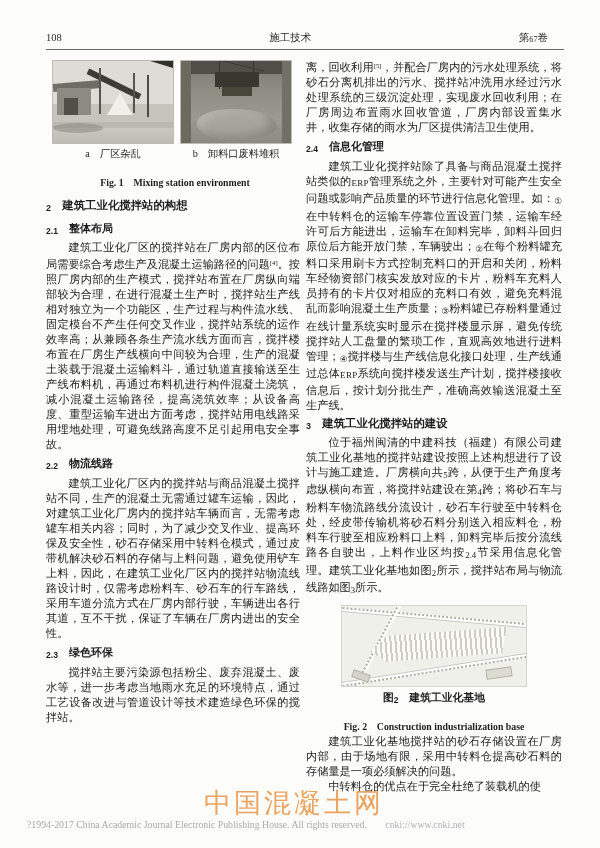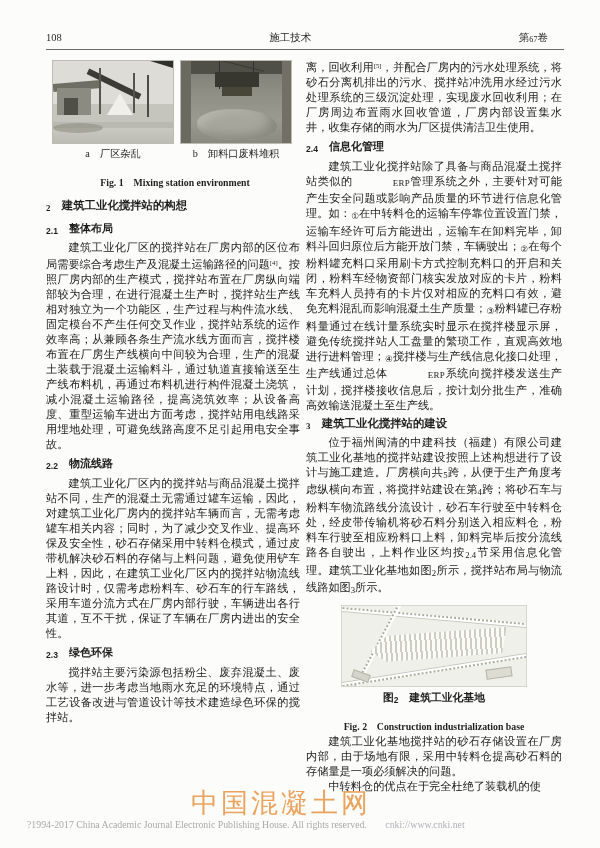--- a/index.html
+++ b/index.html
@@ -17,27 +17,27 @@
     font-size:10.5px; color:#2a2a2a; }
   .header-rule { position:absolute; top:49px; left:46px; right:36px;
     border-top:1px solid #6b6b6b; }
   
   .col { position:absolute; top:58px; }
   .col-left  { left:46px;  width:254px; }
   .col-right { left:306px; width:256px; }
   p.body { font-size:11.2px; line-height:15px; text-align:justify;
     text-indent:2em; color:#1c1c1c; }
   p.cont { text-indent:0; }
-  .sec { font-family:Liberation Serif, serif; font-weight:bold;
+  .sec { font-family:Liberation Sans, sans-serif; font-weight:bold;
     font-size:11.4px; line-height:17px; margin-top:2px; }
   .sub { font-family:"Liberation Sans", sans-serif; font-weight:bold;
     font-size:11px; line-height:20px; margin-top:1px; }
   
   .num { font-size:0.78em; vertical-align:-0.18em; }
-  .erp { font-size:0.8em;  vertical-align:-0.12em; letter-spacing:.3px;padding-left:40px; }
+  .erp { font-size:0.8em;  vertical-align:-0.12em; letter-spacing:.3px; }
   .ref { font-size:0.6em;  vertical-align:0.5em; }
   
   .fig1 { width:246px; margin:2px 0 7px 6px; }
   .photos { display:flex; gap:6px; }
   .photo { position:relative; overflow:hidden; border:1px solid #bdbcb4; }
   .photo-a { width:122px; height:84px;
     background:linear-gradient(#dddcd7 0 52%, #c6c5bd 52% 74%, #bab9b1 74% 100%); }
   .photo-b { width:112px; height:84px;
     background:linear-gradient(#7b7a71, #908f86 40%, #9b9a91 72%, #8b8a80); }
   .pa-conv  { position:absolute; right:-8px; top:0; width:100px; height:9px;
@@ -91,21 +91,21 @@
   .f2-complex { position:absolute; left:28px; top:24px; width:138px; height:30px;
     transform:rotate(-5deg);
     background:repeating-linear-gradient(90deg,#cdcdc3 0 2px,#fbfbf7 2px 5px);
     clip-path:polygon(0 52%, 13% 4%, 100% 10%, 95% 96%, 11% 90%);
     box-shadow:0 0 0 1px #b5b5ab; }
   .f2-block1 { position:absolute; right:14px; bottom:8px; width:26px; height:10px;
     background:#dcdcd2; border:1px solid #b5b5ab; transform:rotate(-8deg); }
   .f2-block2 { position:absolute; left:10px; bottom:6px; width:18px; height:8px;
     background:#d4d4ca; border:1px solid #b5b5ab; transform:rotate(20deg); }
   
-  .watermark { position:absolute; top:785px; left:0; width:562px;
+  .watermark { position:absolute; top:785px; left:13px; width:562px;
     text-align:center; font-family:"Liberation Sans", sans-serif;
     font-size:27px; letter-spacing:3px; color:rgba(232,154,78,.9); }
   .footer { position:absolute; top:819px; left:27px; right:20px;
     font-size:9.8px; color:#a9a9a9; white-space:nowrap; }
   .footer .url { margin-left:16px; color:#b0b0b8; }
 </style>
 </head>
 <body>
 
 <div class="header">

